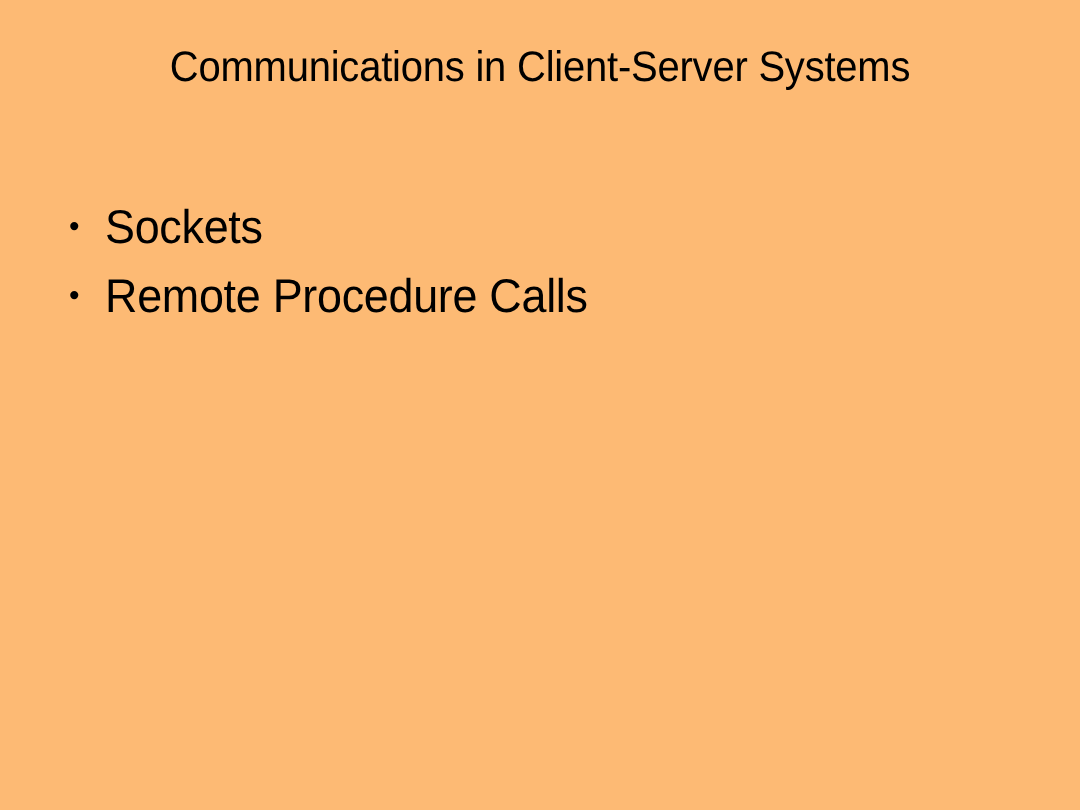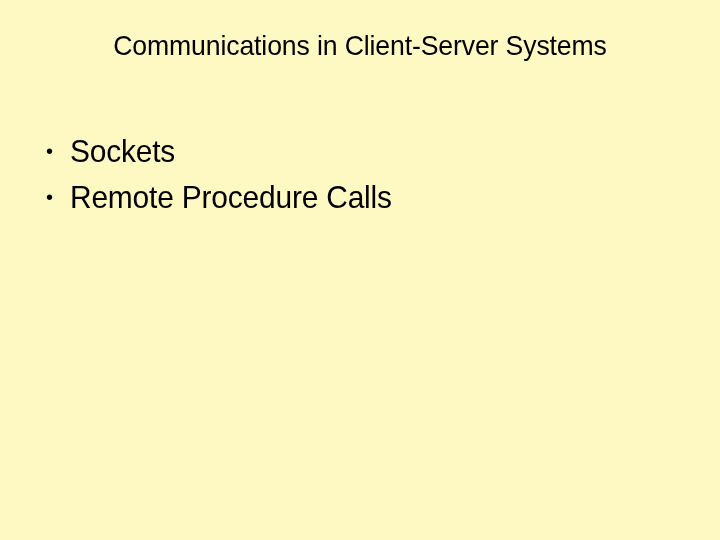--- a/index.html
+++ b/index.html
@@ -11,21 +11,21 @@
     height: 540px;
     background: #ffffff;
     font-family: "Liberation Sans", "DejaVu Sans", sans-serif;
     color: #000000;
     overflow: hidden;
   }
   .slide {
     position: relative;
     width: 720px;
     height: 540px;
-    background: #fef9c3;
+    background: #fdba74;
   }
   .slide-title {
     position: absolute;
     left: 0;
     top: 28px;
     width: 720px;
     text-align: center;
     font-size: 28.5px;
     line-height: 34px;
     font-weight: 400;

